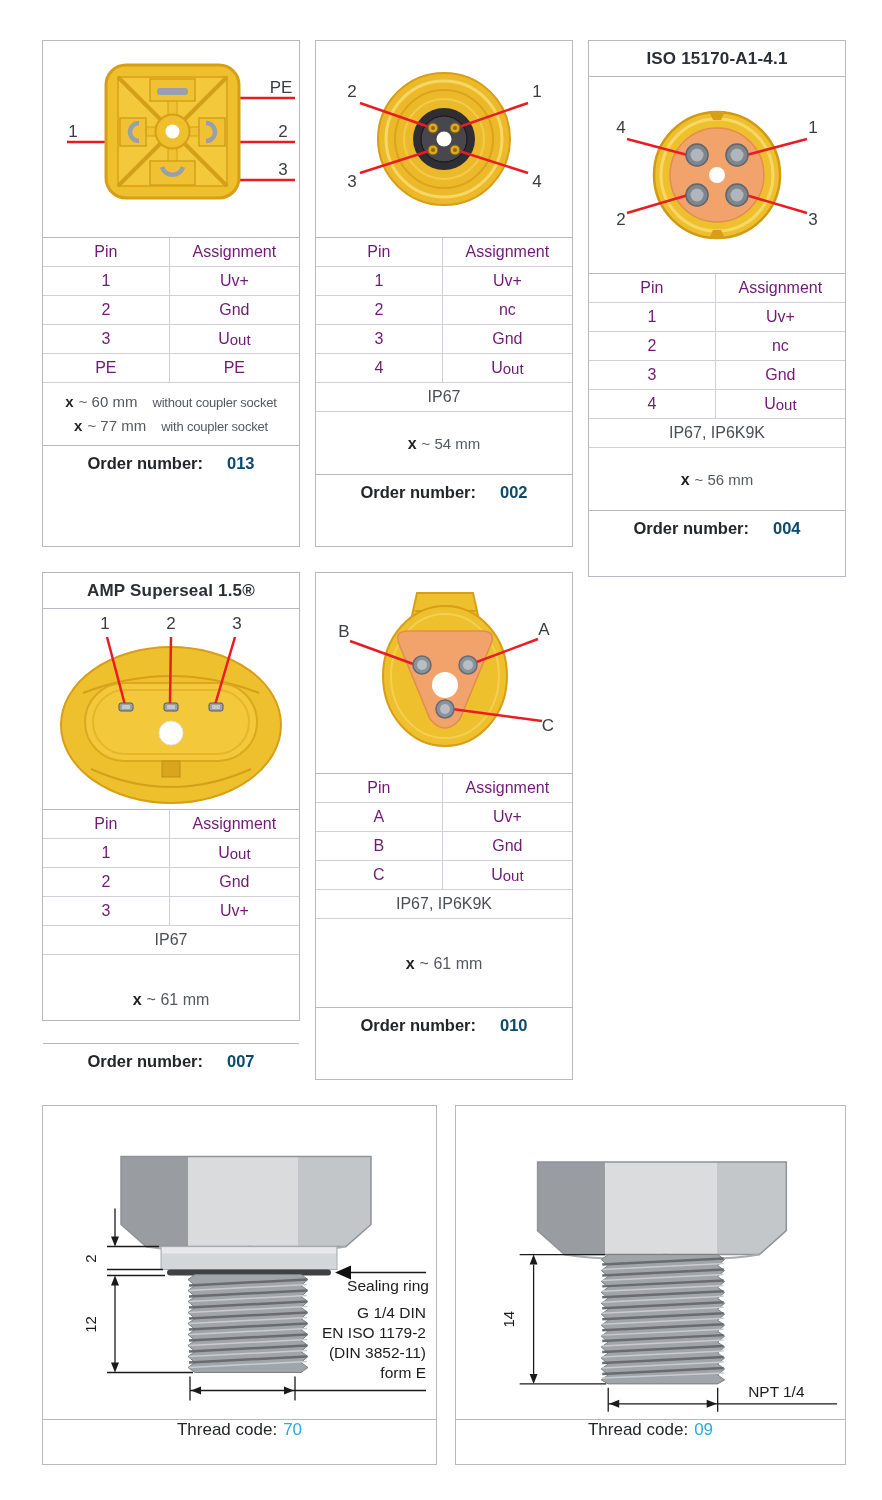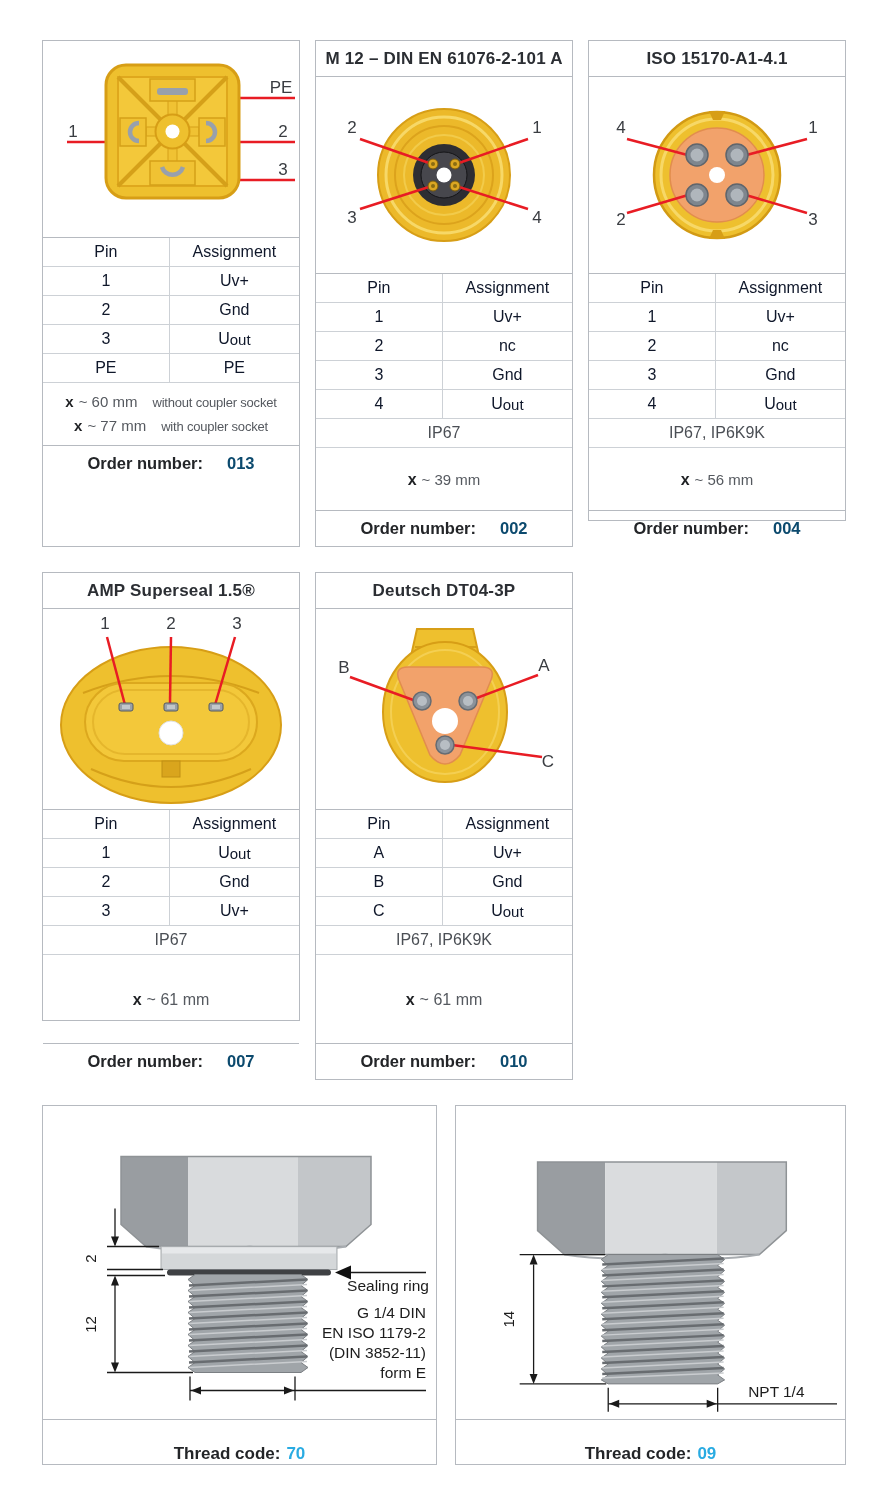--- a/index.html
+++ b/index.html
@@ -3,42 +3,42 @@
 <meta charset="utf-8">
 <style>
   *{margin:0;padding:0;box-sizing:border-box}
   html,body{background:#ffffff}
   body{width:882px;height:1500px;position:relative;font-family:"Liberation Sans",sans-serif;}
   .card{position:absolute;background:#fff;border:1px solid #b6bac0}
   .card-title{height:36px;border-bottom:1px solid #b6bac0;display:flex;align-items:center;justify-content:center;
     font-weight:700;font-size:17px;color:#2b2e33;letter-spacing:.2px}
   .fig{position:relative;width:100%}
   .fig svg{display:block;width:100%;height:100%}
-  .trow{display:flex;height:29px;border-top:1px solid #cdd1d6;color:#0f172a;font-size:16px}
+  .trow{display:flex;height:29px;border-top:1px solid #cdd1d6;color:#701a75;font-size:16px}
   .trow.thead{border-top:1px solid #b6bac0}
   .tc{flex:0 0 49.5%;display:flex;align-items:center;justify-content:center;border-right:1px solid #cdd1d6}
   .tc.last{flex:1 1 auto;border-right:none}
   sub.sb{font-size:15px;line-height:1;align-self:flex-end;margin-bottom:6px}
   .iprow{height:29px;border-top:1px solid #cdd1d6;display:flex;align-items:center;justify-content:center;
     font-size:16px;color:#4b4f55}
   .xblock{border-top:1px solid #cdd1d6;display:flex;flex-direction:column;align-items:center;justify-content:center;
     color:#55595f;font-size:15px;line-height:23px}
   .top .xblock{height:63px}
   .mid .xblock{height:89px;font-size:16px}
   .xline{display:flex;align-items:baseline}
   .xline b{color:#1f2124;font-size:15px}
   .mid .xline b,.singleline .xline b{font-size:16px}
   .xv{margin-left:5px}
   .xn{font-size:13px;letter-spacing:-.2px;margin-left:15px;color:#55595f}
   .xn:empty{display:none}
   .orow{height:36px;border-top:1px solid #b6bac0;display:flex;align-items:center;justify-content:center;gap:24px;
     font-weight:700;font-size:16.5px;color:#232528}
   .ov{color:#0c4a6e}
-  .coderow{height:45px;border-top:1px solid #b6bac0;display:flex;align-items:flex-end;justify-content:center;gap:6px;
-    font-weight:700;font-size:17px;color:#232528}
+  .coderow{height:45px;border-top:1px solid #b6bac0;display:flex;align-items:flex-start;justify-content:center;gap:6px;
+    font-weight:400;font-size:17px;color:#232528}
   .cv{color:#29abe2}
   
   text{font-family:"Liberation Sans",sans-serif}
   .callout{font-size:17px;fill:#3a3d42}
   .dimtxt{font-size:15px;fill:#1c1c1c}
   .spec{font-size:15.5px;fill:#1c1c1c}
   .redline{stroke:#e81c24;stroke-width:2.5}
   .dim{stroke:#1a1a1a;stroke-width:1.3;fill:none}
 </style>
 </head>
@@ -123,21 +123,20 @@
         <span class="xn">with coupler socket</span>
       </div>
   </div>
   <div class="orow">
       <span>Order number:</span>
       <span class="ov">013</span>
     </div>
 </div>
 
 <div class="card top singleline" style="left:315px;top:40px;width:258px;height:507px">
-  <div class="card-title">M 12 – DIN EN 61076-2-101 A</div>
   <div class="fig" style="height:196px">
     <svg viewBox="0 0 256 196">
       <g>
         <circle cx="128" cy="98" r="66" fill="#ecb92a" stroke="#d79e16" stroke-width="2"></circle>
         <circle cx="128" cy="98" r="58" fill="none" stroke="#f7d867" stroke-width="3"></circle>
         <circle cx="128" cy="98" r="49" fill="none" stroke="#dca31c" stroke-width="2"></circle>
         <circle cx="128" cy="98" r="40" fill="none" stroke="#f2cb4a" stroke-width="2"></circle>
         <circle cx="128" cy="98" r="31" fill="#2e2e33"></circle>
         <circle cx="128" cy="98" r="23" fill="#47474d" stroke="#151518" stroke-width="1"></circle>
       </g>
@@ -193,30 +192,30 @@
     <div class="tc">4</div>
     <div class="tc last">
         <span>U</span>
         <sub class="sb">out</sub>
       </div>
   </div>
   <div class="iprow">IP67</div>
   <div class="xblock">
     <div class="xline">
         <b>x</b>
-        <span class="xv">~ 39 mm</span>
+        <span class="xv">~ 54 mm</span>
       </div>
   </div>
   <div class="orow">
       <span>Order number:</span>
       <span class="ov">002</span>
     </div>
 </div>
 
-<div class="card top singleline" style="left:588px;top:40px;width:258px;height:481px">
+<div class="card top singleline" style="left:588px;top:40px;width:258px;height:537px">
   <div class="card-title">ISO 15170-A1-4.1</div>
   <div class="fig" style="height:196px">
     <svg viewBox="0 0 256 196">
       <g>
         <circle cx="128" cy="98" r="63" fill="#eec02e" stroke="#d29a14" stroke-width="2.5"></circle>
         <circle cx="128" cy="98" r="56" fill="none" stroke="#f7d867" stroke-width="3"></circle>
         <polygon points="120,34 136,34 132,43 124,43" fill="#d79e16"></polygon>
         <polygon points="120,162 136,162 132,153 124,153" fill="#d79e16"></polygon>
         <circle cx="128" cy="98" r="47" fill="#f2a26b" stroke="#e28d4e" stroke-width="1.5"></circle>
       </g>
@@ -351,21 +350,20 @@
         <span class="xv">~ 61 mm</span>
       </div>
   </div>
   <div class="orow">
       <span>Order number:</span>
       <span class="ov">007</span>
     </div>
 </div>
 
 <div class="card mid" style="left:315px;top:572px;width:258px;height:508px">
-  <div class="card-title">Deutsch DT04-3P</div>
   <div class="fig" style="height:200px">
     <svg viewBox="0 0 256 200">
       <g>
         <polygon points="101,20 157,20 163,47 95,47" fill="#eec02e" stroke="#d79e16" stroke-width="2"></polygon>
         <line x1="99" y1="38" x2="160" y2="38" stroke="#d5a019" stroke-width="2"></line>
         <ellipse cx="129" cy="103" rx="62" ry="70" fill="#eec02e" stroke="#d79e16" stroke-width="2"></ellipse>
         <ellipse cx="129" cy="103" rx="54" ry="62" fill="none" stroke="#f4cf52" stroke-width="2"></ellipse>
         <path d="M 92 58 L 166 58 Q 180 58 175 71 L 144 146 Q 129 164 114 146 L 83 71 Q 78 58 92 58 Z" fill="#f2a26b" stroke="#e28d4e" stroke-width="1.5"></path>
       </g>
       <g>

